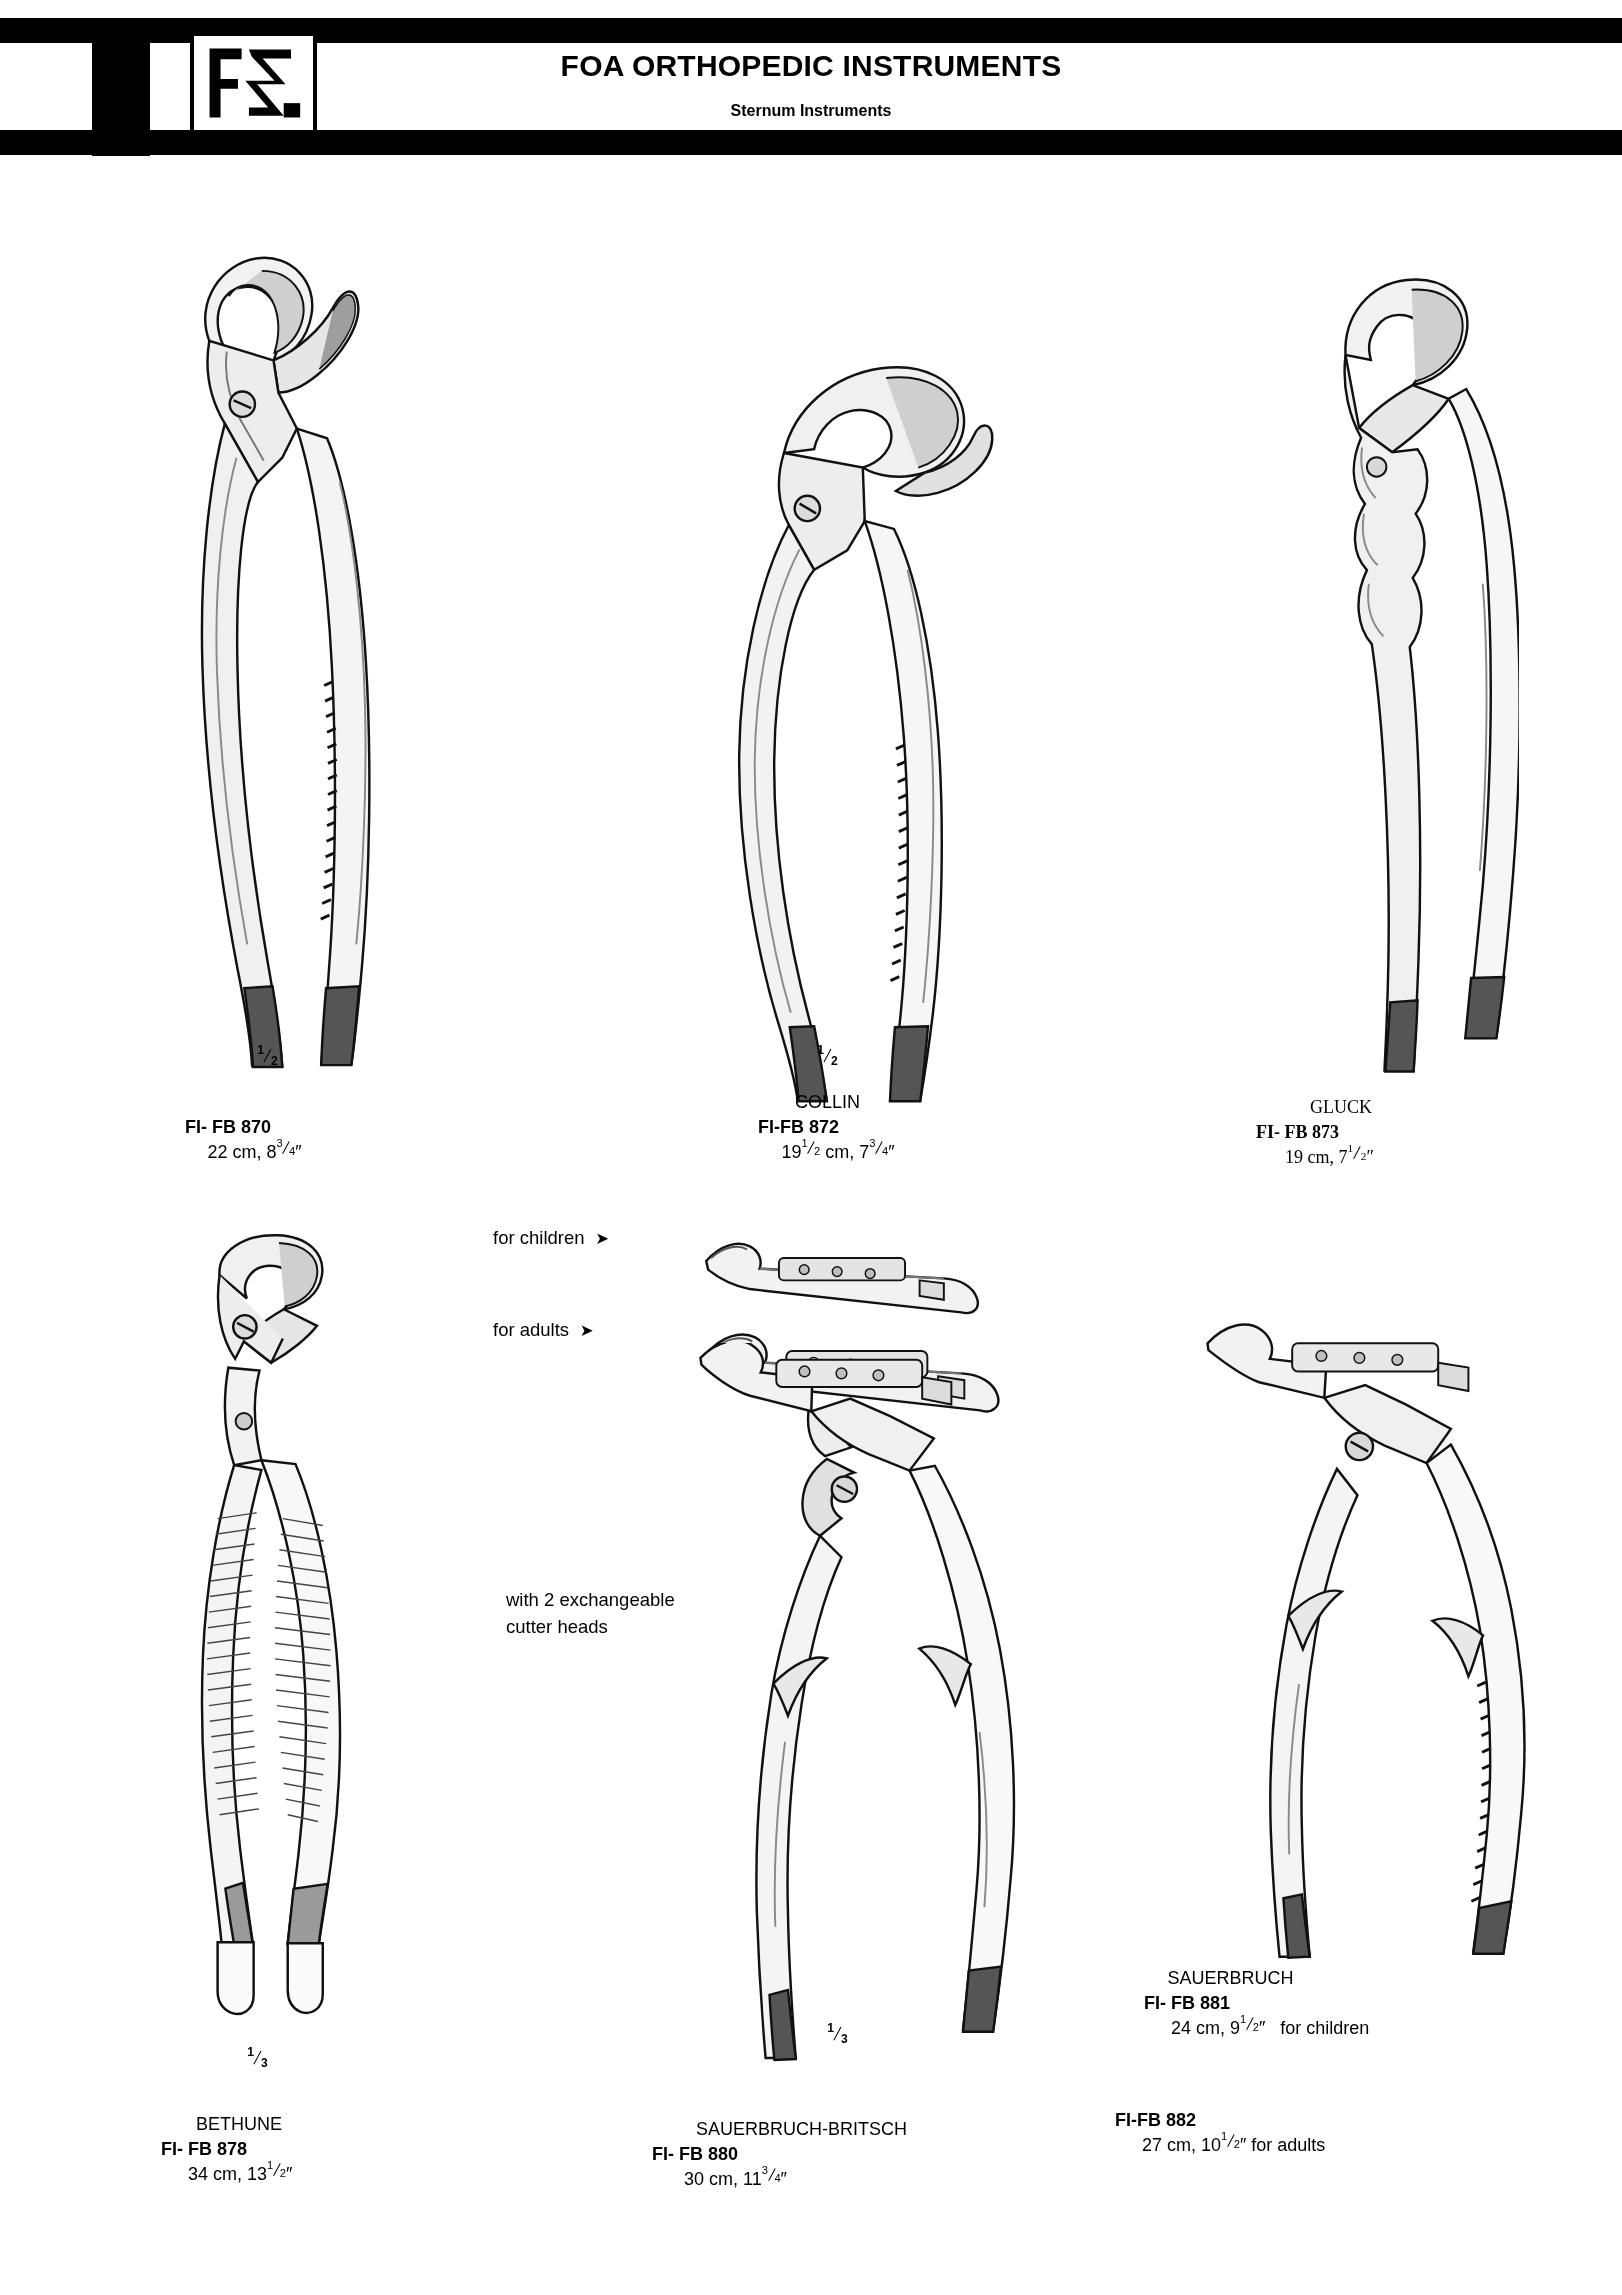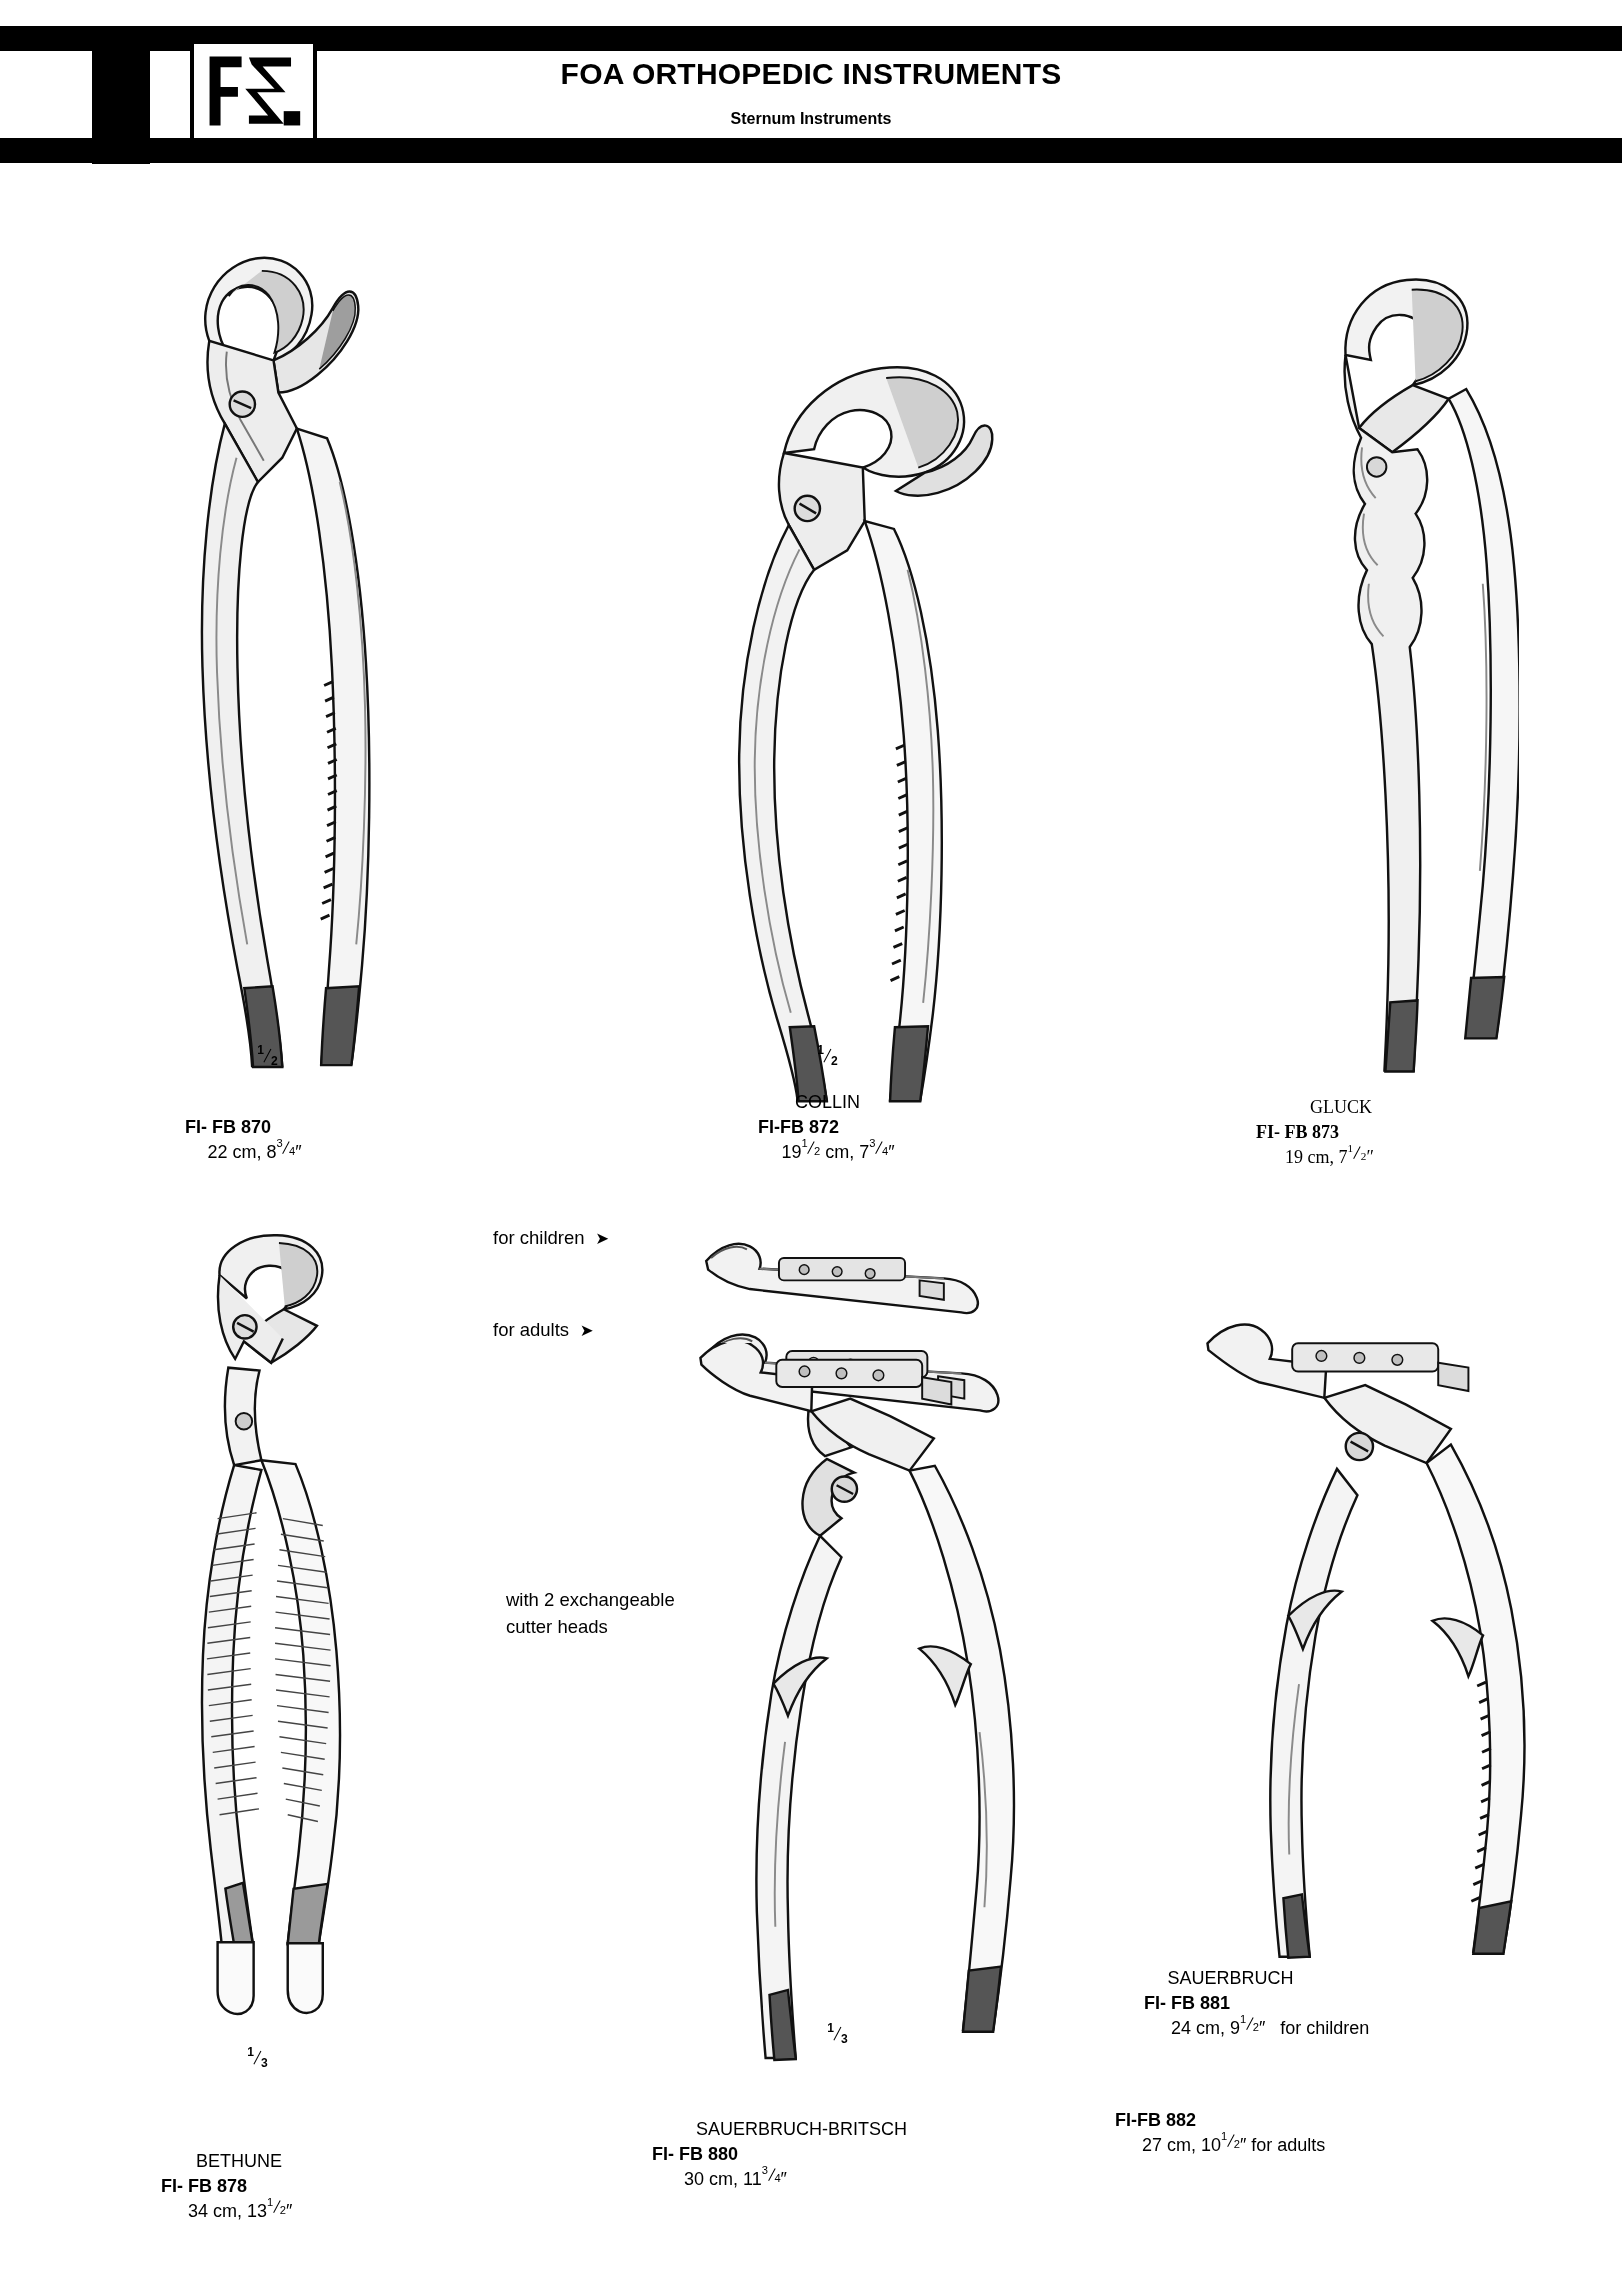--- a/index.html
+++ b/index.html
@@ -13,21 +13,21 @@
     font-family: "Liberation Sans", sans-serif;
     color: #000000;
     position: relative;
     overflow: hidden;
   }
 
   
   .header {
     position: absolute;
     left: 0;
-    top: 8px;
+    top: 0;
     width: 1622px;
     height: 161px;
   }
   .header-bar-top {
     position: absolute;
     left: 0;
     top: 17.5px;
     width: 1622px;
     height: 25px;
     background: #000000;
@@ -350,21 +350,21 @@
       <path d="M340 1512 L412 1512 L412 1616 C412 1648 386 1662 364 1652 C348 1644 340 1628 340 1608 Z" fill="#fafafa"></path>
     </g>
   </svg>
 </div>
 
 <div class="scale-frac" style="left:209px; top:2049px; width:97px;">
   <span class="frac"><span class="num">1</span><span class="bar"></span><span class="den">3</span></span>
 </div>
 
 <div class="caption c-left" style="left:161px; top:2112px;">
-  <div class="name" style="padding-left:35px;margin-top:37px;">BETHUNE</div>
+  <div class="name" style="padding-left:35px;">BETHUNE</div>
   <div class="code">FI- FB 878</div>
   <div class="size" style="padding-left:27px;">34 cm, 13<span class="frac"><span class="num">1</span><span class="bar"></span><span class="den">2</span></span>″</div>
 </div>
 
 <div class="arrow-row" style="left:487px; top:1227px;">
   <span>for children</span><span class="arrow-glyph">➤</span>
 </div>
 
 <div class="arrow-row" style="left:487px; top:1319px;">
   <span>for adults</span><span class="arrow-glyph">➤</span>

